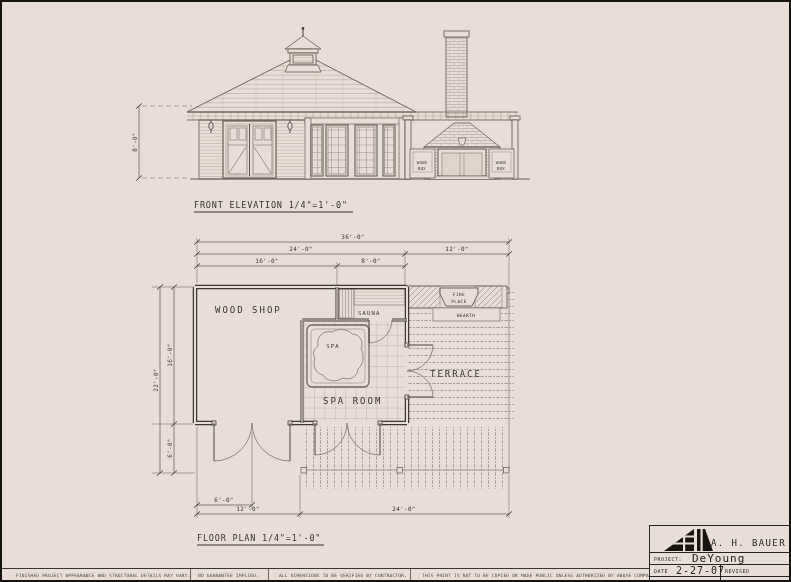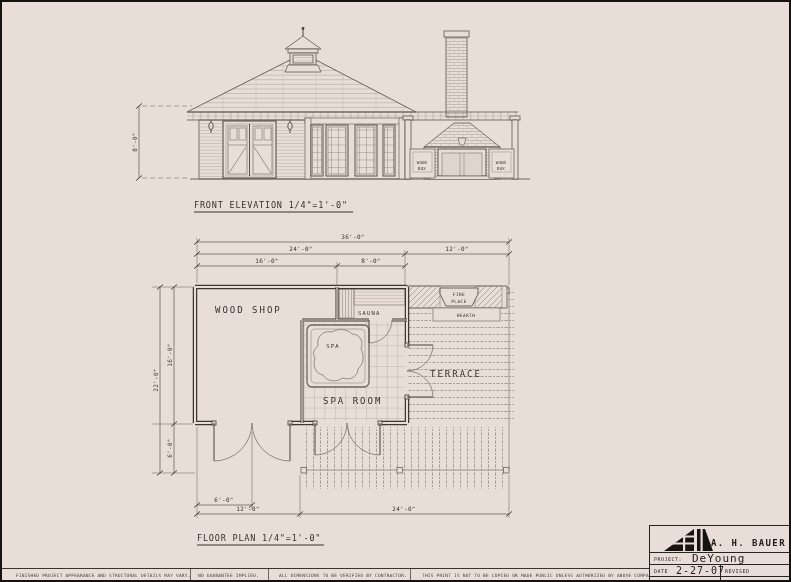--- a/index.html
+++ b/index.html
@@ -15,21 +15,21 @@
   .t-room-sm{font-size:5.5px;letter-spacing:1.2px;}
   .t-dim{font-size:6px;letter-spacing:.3px;}
   .t-tiny{font-size:4.5px;letter-spacing:.4px;}
   .t-micro{font-size:4px;letter-spacing:.2px;}
 
   
   .tblock{
     position:absolute;left:647px;top:523px;width:142px;height:57px;
     border:1.3px solid #27231e;background:#e9ded7;box-sizing:border-box;z-index:3;
   }
-  .tb-row1{position:relative;height:26px;font-weight:bold;}
+  .tb-row1{position:relative;height:26px;}
   .tb-company{position:absolute;right:4px;bottom:4px;font-size:9px;letter-spacing:1.4px;color:#1f1b17;}
   .tb-logo{position:absolute;left:13px;top:2px;}
   .tb-row2{height:11px;border-top:1.2px solid #27231e;position:relative;}
   .tb-row3{height:11px;border-top:1.2px solid #27231e;position:relative;text-align:right;}
   .tb-row4{height:9px;border-top:1.2px solid #27231e;position:relative;}
   .lbl{font-size:5px;letter-spacing:.5px;color:#2a2620;}
   .val{font-size:10px;letter-spacing:1px;color:#1f1b17;}
   .tb-proj-lbl{position:absolute;left:4px;top:3px;}
   .tb-proj-val{position:absolute;left:42px;top:-1px;font-size:11px;text-align:right;}
   .tb-date-lbl{position:absolute;left:4px;top:3px;}

